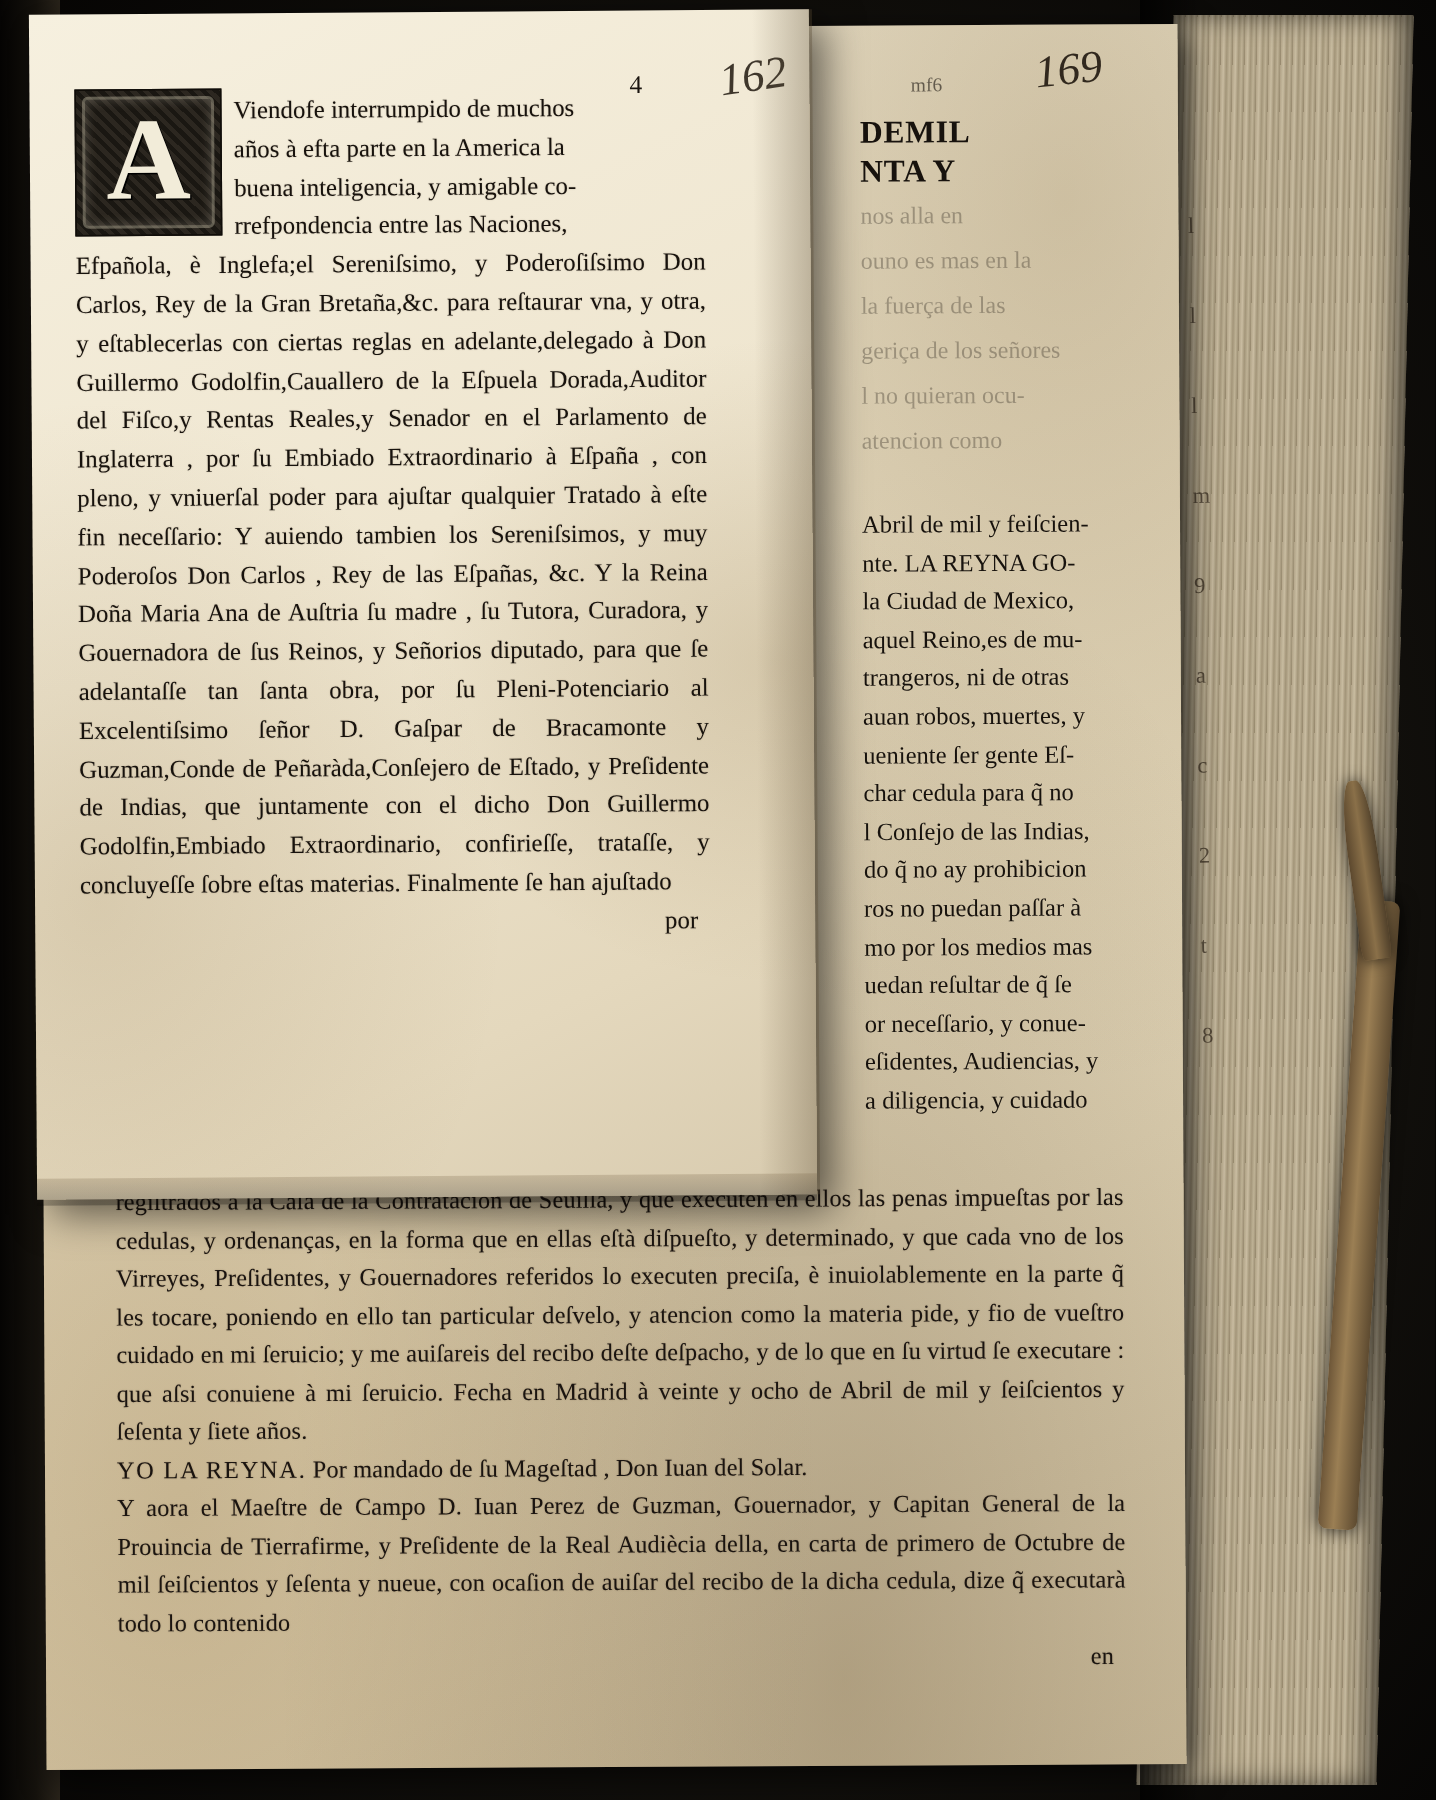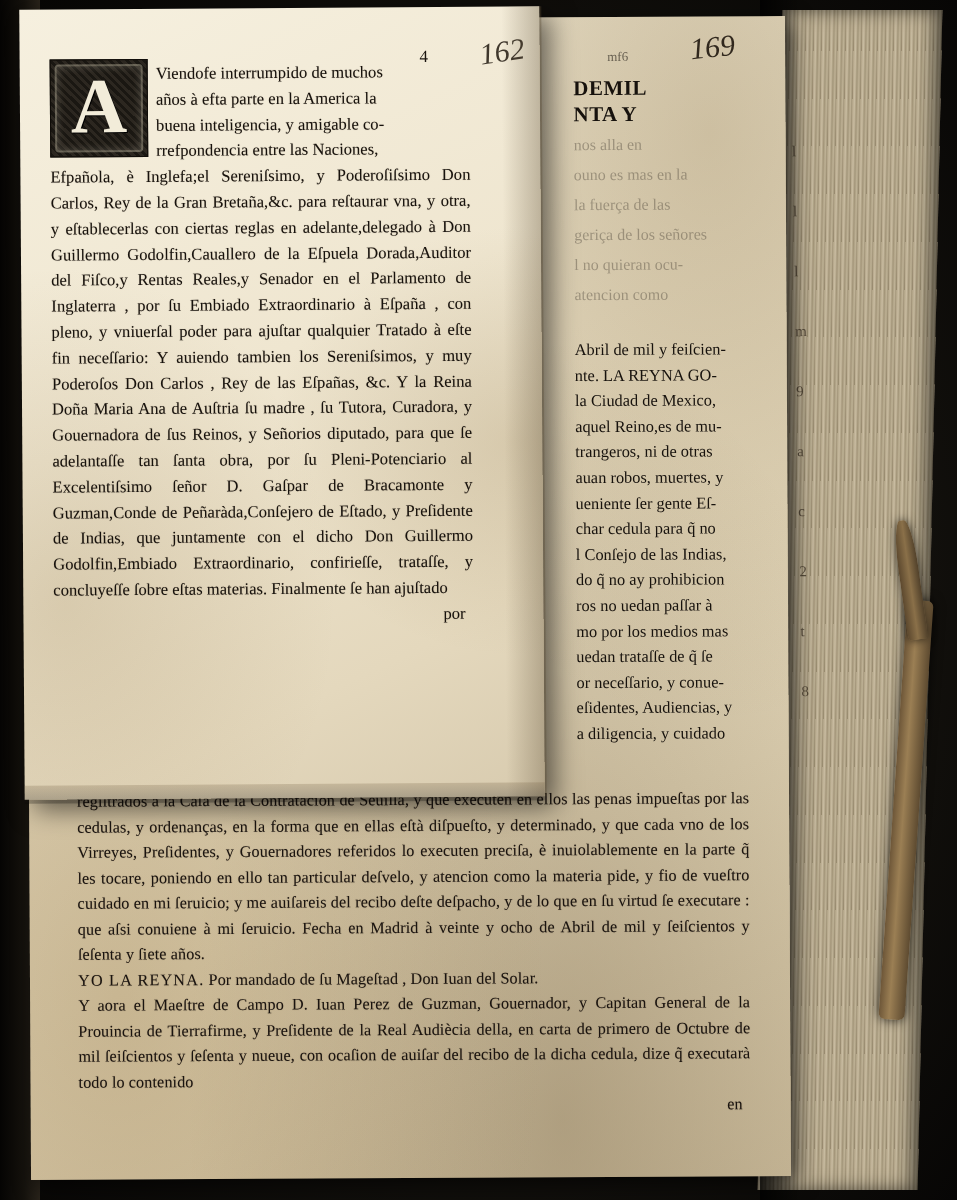--- a/index.html
+++ b/index.html
@@ -351,23 +351,23 @@
         <div>Abril de mil y feiſcien-</div>
         <div>nte. LA REYNA GO-</div>
         <div>la Ciudad de Mexico,</div>
         <div>aquel Reino,es de mu-</div>
         <div>trangeros, ni de otras</div>
         <div>auan robos, muertes, y</div>
         <div>ueniente ſer gente Eſ-</div>
         <div>char cedula para q̃ no</div>
         <div>l Conſejo de las Indias,</div>
         <div>do q̃ no ay prohibicion</div>
-        <div>ros no uedan paſſar à</div>
+        <div>ros no puedan paſſar à</div>
         <div>mo por los medios mas</div>
-        <div>uedan trataſſe de q̃ ſe</div>
+        <div>uedan reſultar de q̃ ſe</div>
         <div>or neceſſario, y conue-</div>
         <div>eſidentes, Audiencias, y</div>
         <div>a diligencia, y cuidado</div>
 
       </div>
     </div>
 
     <div class="lower-text">
       <p>regiſtrados à la Caſa de la Contratacion de Seuilla, y que executen en ellos las penas impueſtas por las cedulas, y ordenanças, en la forma que en ellas eſtà diſpueſto, y determinado, y que cada vno de los Virreyes, Preſidentes, y Gouernadores referidos lo executen preciſa, è inuiolablemente en la parte q̃ les tocare, poniendo en ello tan particular deſvelo, y atencion como la materia pide, y fio de vueſtro cuidado en mi ſeruicio; y me auiſareis del recibo deſte deſpacho, y de lo que en ſu virtud ſe executare : que aſsi conuiene à mi ſeruicio. Fecha en Madrid à veinte y ocho de Abril de mil y ſeiſcientos y ſeſenta y ſiete años.</p>
       <p style="margin-top:0">

